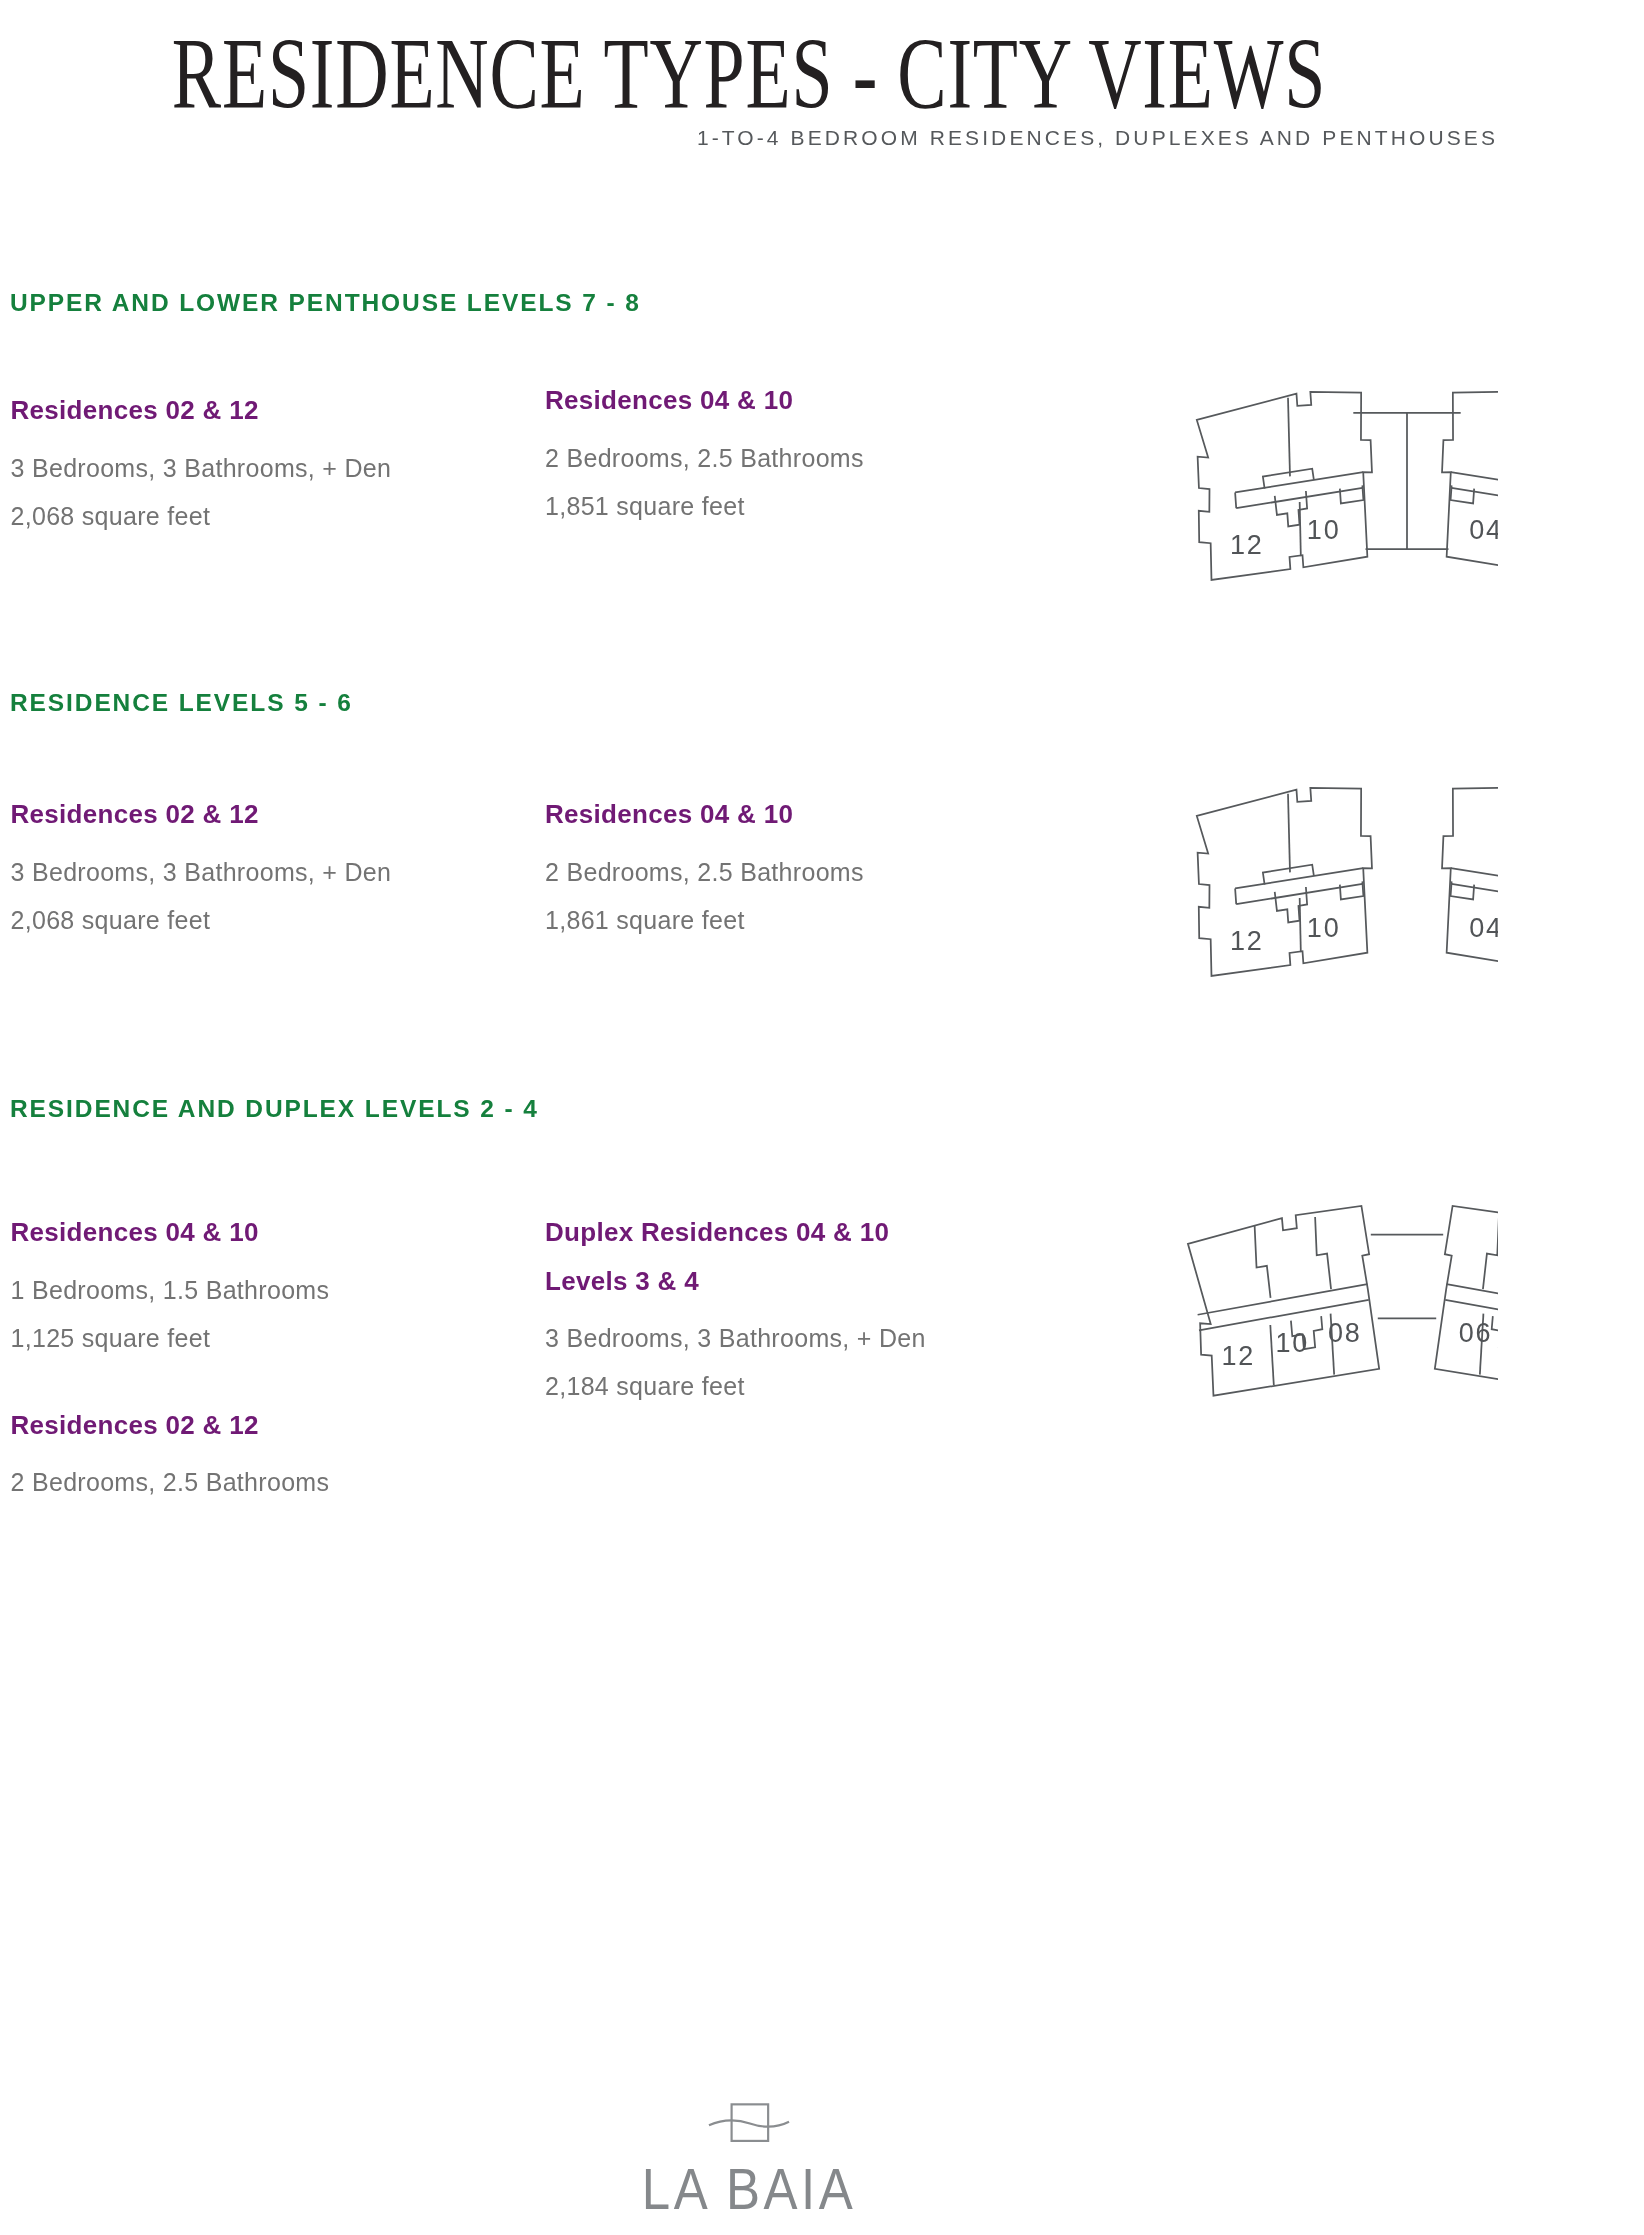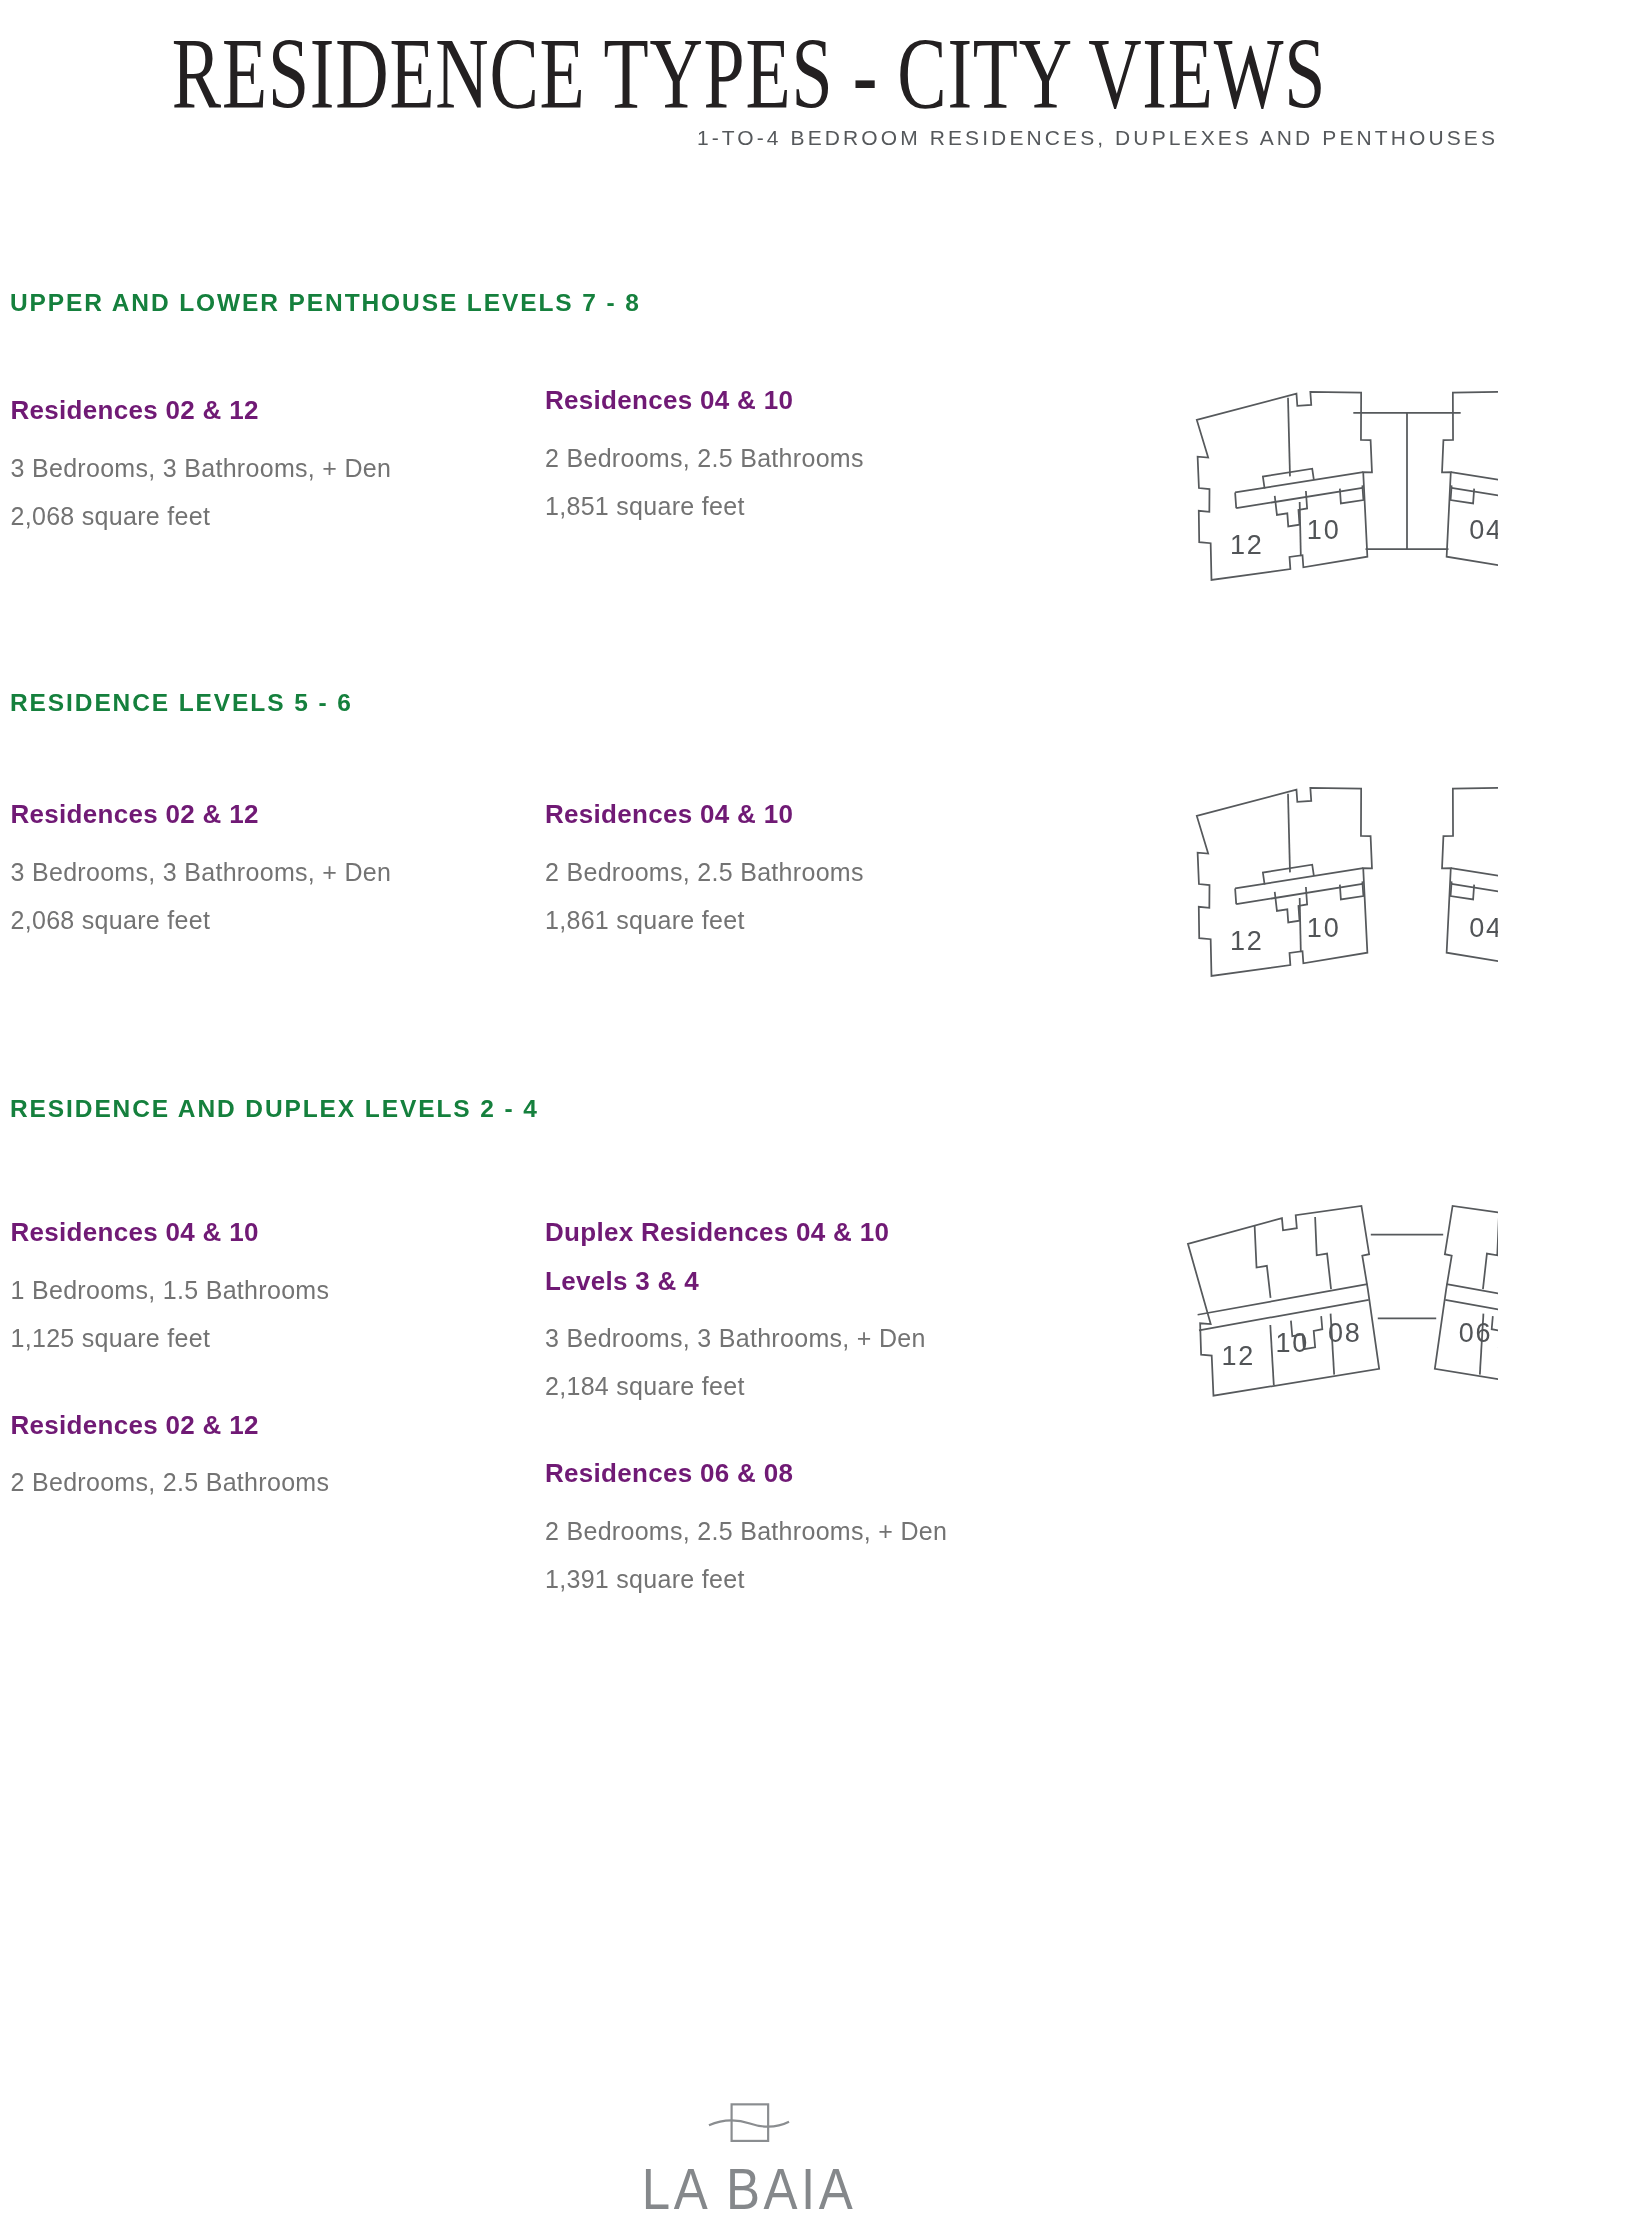--- a/index.html
+++ b/index.html
@@ -144,25 +144,20 @@
       <div class="res-line">2 Bedrooms, 2.5 Bathrooms</div>
     </div>
   </div>
   <div class="col" id="s3-col2">
     <div class="res-block">
       <div class="res-title">Duplex Residences 04 &amp; 10</div>
       <div class="res-title">Levels 3 &amp; 4</div>
       <div class="res-line">3 Bedrooms, 3 Bathrooms, + Den</div>
       <div class="res-line">2,184 square feet</div>
     </div>
-    <div class="res-block">
-      <div class="res-title">Residences 06 &amp; 08</div>
-      <div class="res-line">2 Bedrooms, 2.5 Bathrooms, + Den</div>
-      <div class="res-line">1,391 square feet</div>
-    </div>
   </div>
 
   <svg class="plan" id="plan-3" width="474" height="218" viewBox="0 0 543 250">
     <g class="pl">
       <g id="wingC" transform="translate(16,14) rotate(-5 105 100)">
         <path d="M 10,30 L 120,10 L 120,24 L 136,23 L 136,8 L 212,4 L 216,60 L 208,61 L 211,100 L 216,192 L 24,206 L 26,160 L 14,158 L 16,122 L 28,124 Z"></path>
         <path d="M 14,112 L 211,94 M 14,130 L 211,112"></path>
         <path d="M 88,16 L 86,64 L 98,63 L 99,100"></path>
         <path d="M 158,12 L 156,56 L 168,55 L 169,96"></path>
         <path d="M 96,131 L 94,200"></path>

